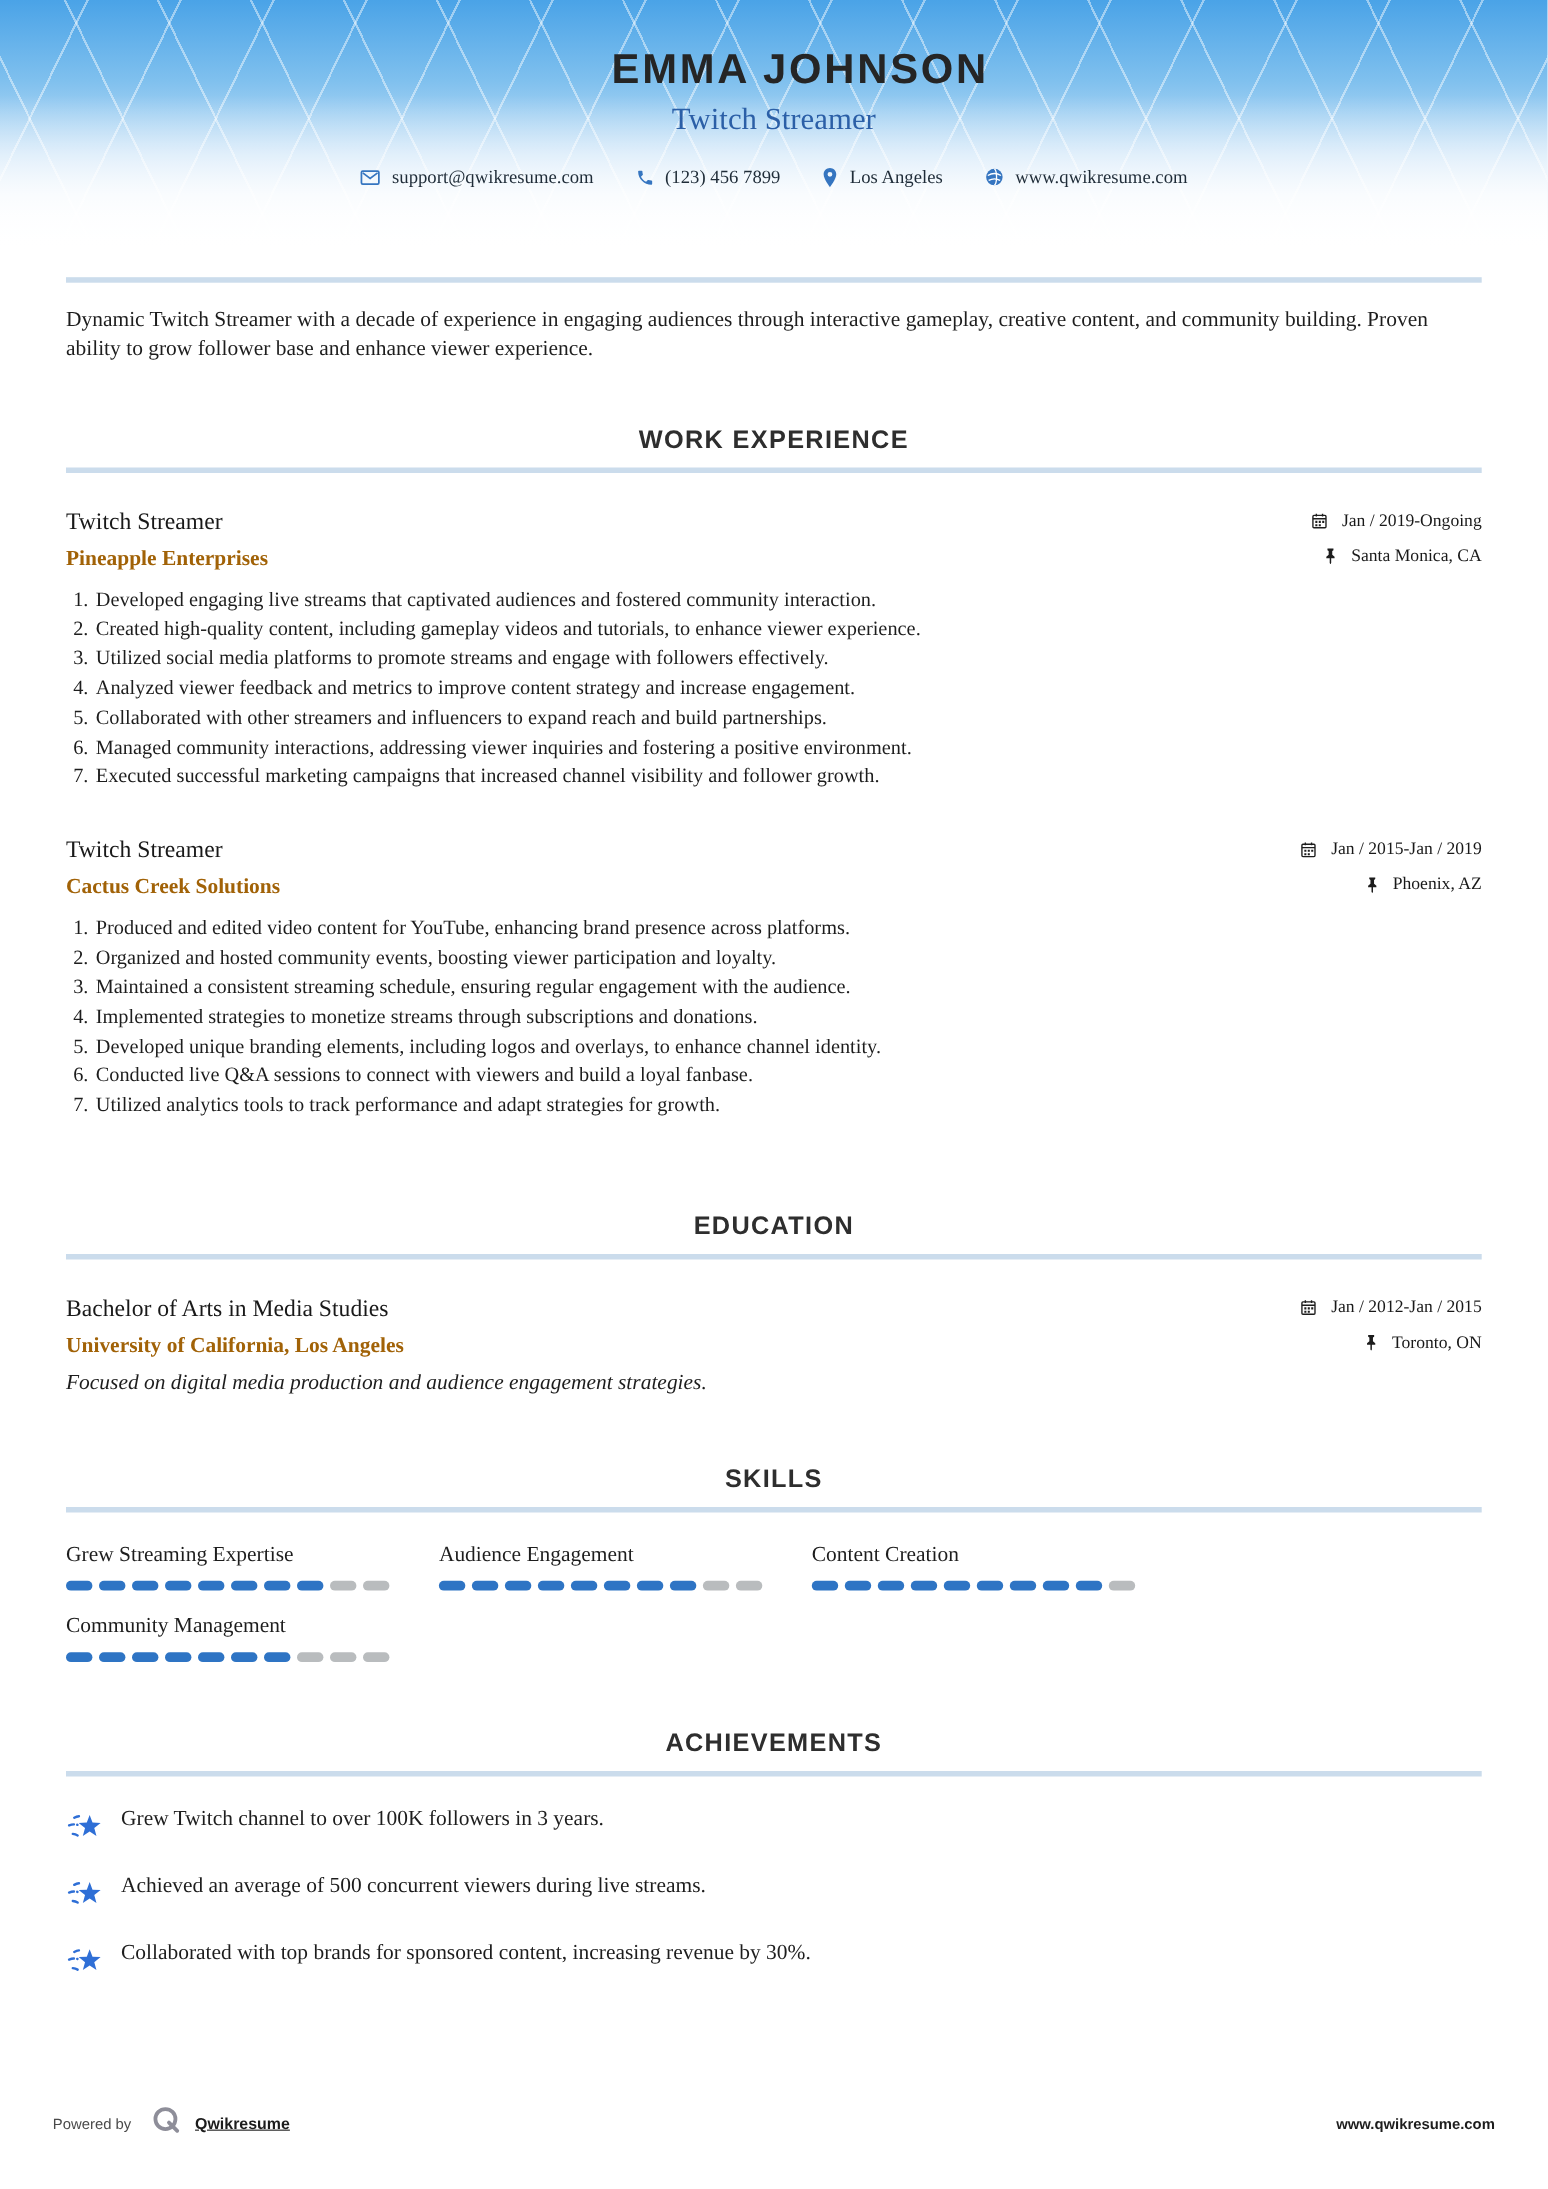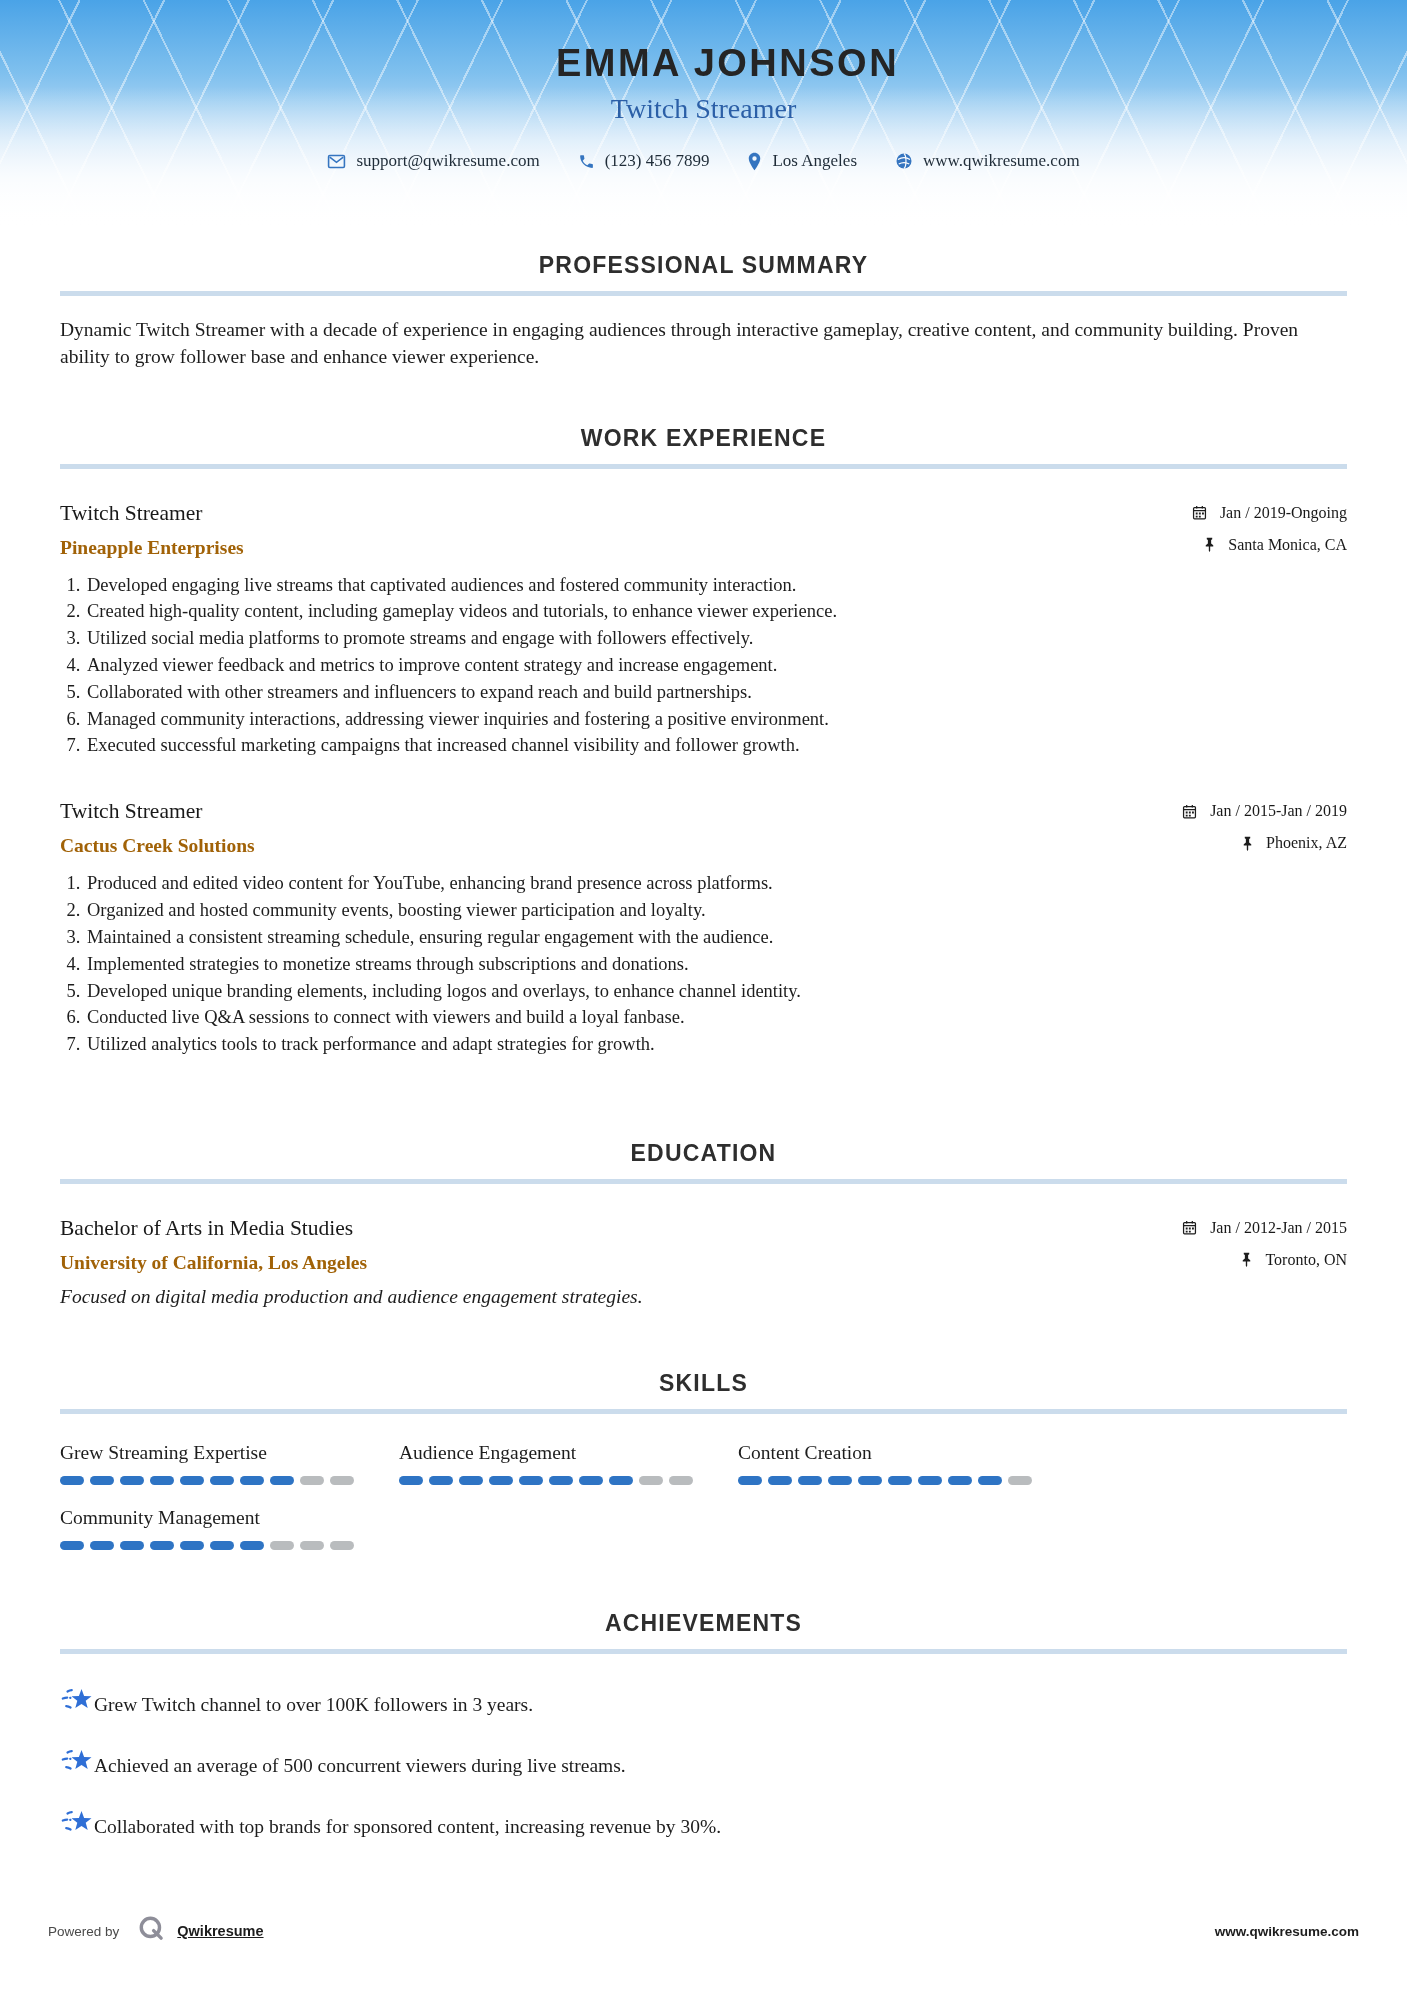--- a/index.html
+++ b/index.html
@@ -80,21 +80,21 @@
     column-gap:29px; row-gap:22px;
   }
   .skill-name { font-size:19.5px; color:#1d1d1d; }
   .skill-bar { margin-top:12px; display:flex; gap:6px; }
   .dash { width:24px; height:9px; border-radius:4.5px; }
   .dash.filled { background:var(--accent-blue,#2e74c4); }
   .dash.empty  { background:var(--dash-gray,#b9bcbe); }
 
   .achievements-section { margin-top:60px; }
   .achievement-list { margin-top:28px; }
-  .achievement-item { display:flex; align-items:flex-end; }
+  .achievement-item { display:flex; align-items:flex-start; gap:16px; }
   .achievement-item + .achievement-item { margin-top:27px; }
   .achievement-text { font-size:19.5px; color:#1d1d1d; }
   .star-wrap { width:34px; height:34px; flex:0 0 34px; }
 
   
   .flex-spacer { flex:1; }
   .footer {
     padding:0 48px 42px 48px;
     display:flex; align-items:center;
     font-family:"Liberation Sans", sans-serif;
@@ -145,21 +145,20 @@
           </svg>
       </span>
       <span>www.qwikresume.com</span>
     </div>
   </div>
 </div>
 
 <div class="content">
 
   <div class="summary-section">
-    <h2 class="section-heading">PROFESSIONAL SUMMARY</h2>
     <div class="divider"></div>
     <div class="summary-text">Dynamic Twitch Streamer with a decade of experience in engaging audiences through interactive gameplay, creative content, and community building. Proven ability to grow follower base and enhance viewer experience.</div>
   </div>
 
   <div class="work-section">
     <h2 class="section-heading">WORK EXPERIENCE</h2>
     <div class="divider"></div>
 
     <div class="entry">
       <div class="entry-header">

